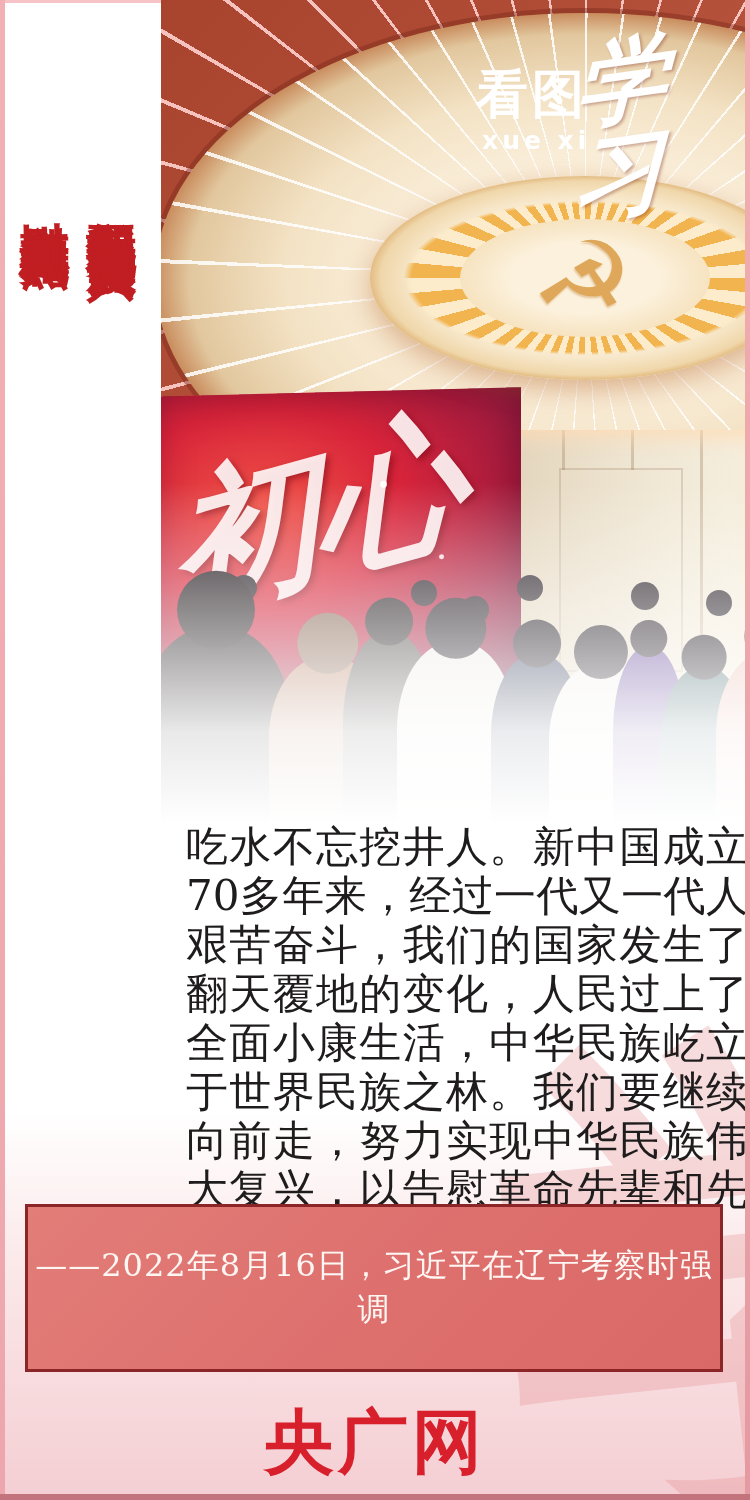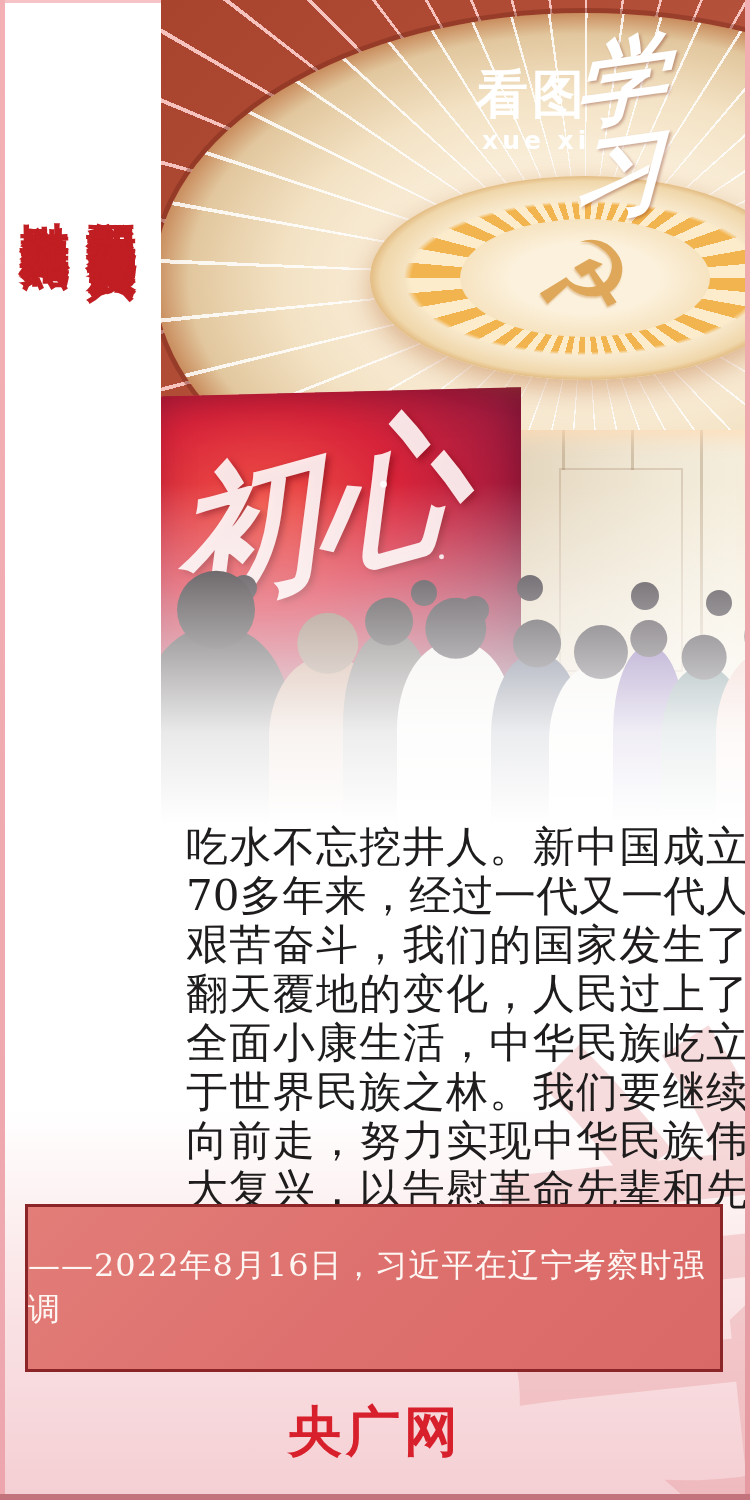--- a/index.html
+++ b/index.html
@@ -89,27 +89,27 @@
 
   
   .body-text{position:absolute;left:186px;top:822px;width:562px;margin:0;z-index:3;
         font-family:"DejaVu Serif","Liberation Serif",serif;
         font-size:42px;line-height:49px;color:#1e1c1c;text-align:justify;}
 
   
   .attribution{position:absolute;left:25px;top:1204px;width:698px;height:168px;z-index:3;
         box-sizing:border-box;border:3px solid #8c2527;
         background:linear-gradient(135deg,#e27d78 0%,#dd6f6d 55%,#d96967 100%);
-        display:flex;align-items:center;justify-content:center;}
+        display:flex;align-items:center;justify-content:center;text-align:center;}
   .attribution span{color:#fdf6f2;font-size:32px;letter-spacing:1px;
         font-family:"DejaVu Serif","Liberation Serif",serif;}
 
   
   .footer-logo{position:absolute;left:0;top:1396px;width:750px;text-align:center;z-index:3;
-        color:#d7202c;font-weight:bold;font-size:54px;letter-spacing:4px;
+        color:#d7202c;font-weight:bold;font-size:70px;letter-spacing:4px;
         font-family:"DejaVu Sans","Liberation Sans",sans-serif;}
 
   
   .edge{position:absolute;z-index:5;}
   .edge.left{left:0;top:0;width:5px;height:1500px;background:linear-gradient(180deg,#f3b1b5,#eda6ad);}
   .edge.right{right:0;top:0;width:5px;height:1500px;background:linear-gradient(180deg,#f2aeb2,#e59aa2);}
   .edge.top{left:0;top:0;width:750px;height:3px;background:#f6c3c6;z-index:1;}
   .edge.bottom{left:0;bottom:0;width:750px;height:6px;background:#c3737b;}
 </style>
 </head>

